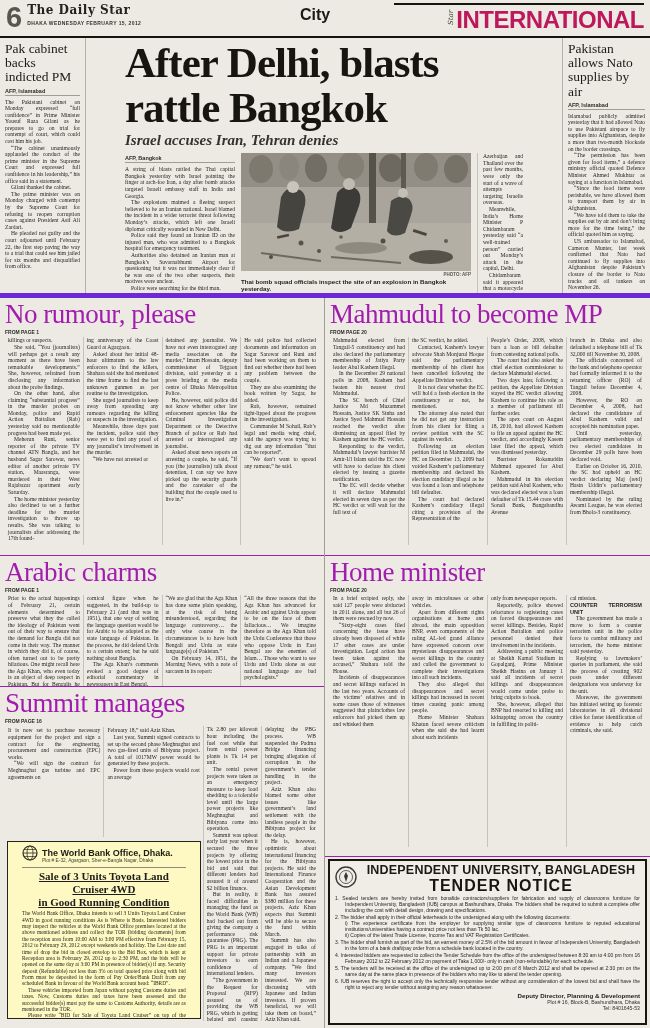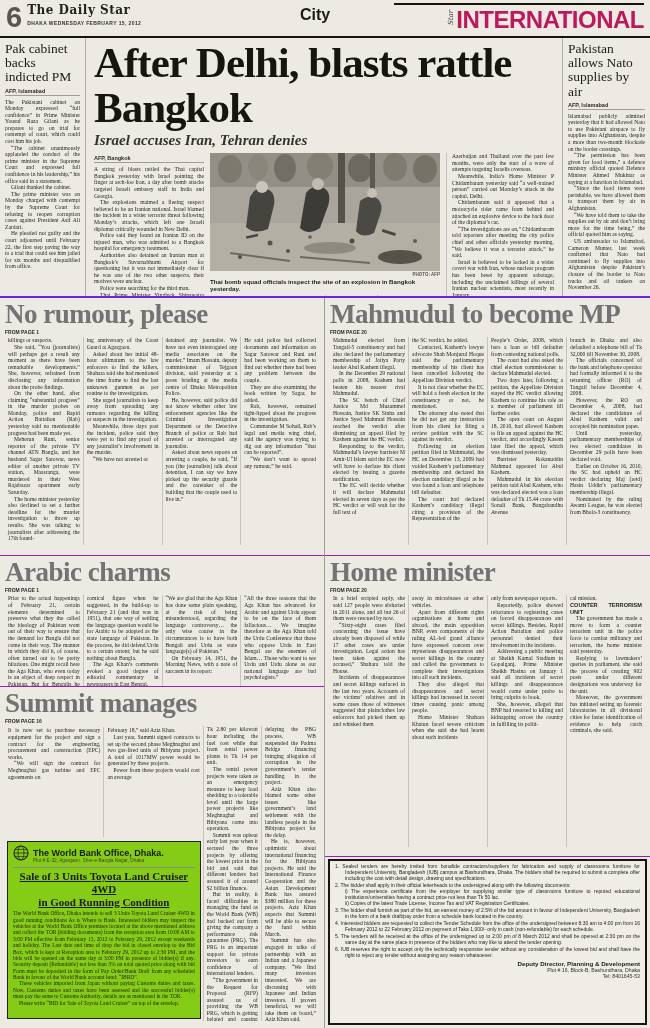--- a/index.html
+++ b/index.html
@@ -23,21 +23,21 @@
   .byline { font:bold 5.5px "Liberation Sans", sans-serif; color:#2c2b26; border-bottom:1px solid #a19d93; padding-bottom:1px; margin:2px 0 3px 0; }
   .frompage { font:bold 5px "Liberation Sans", sans-serif; color:#2c2b26; margin:1px 0 2px 0; }
   .para { font-size:5.6px; line-height:1.18; text-align:justify; text-indent:6px; color:#262520; }
   .para:first-child { text-indent:0; }
   .para-strong { font-weight:bold; font-family:"Liberation Sans", sans-serif; text-indent:0; }
   .cols { display:flex; }
   .cols .col { flex:1; overflow:hidden; padding:0 3px; }
   .cols .col + .col { border-left:1px solid #c6c3ba; }
   .body-col { overflow:hidden; }
   
-  .band1 { height:260px; display:flex; border-bottom:2px solid #6d28d9; }
+  .band1 { height:260px; display:flex; border-bottom:5px solid #6d28d9;gap:31px; }
   .b1-side { width:86px; padding:4px 5px; overflow:hidden; }
   .b1-left { border-right:1px solid #b3b0a7; }
   .b1-right { border-left:1px solid #b3b0a7; width:88px; }
   .side-head { font-family:"Liberation Serif", serif; font-weight:normal; font-size:13.5px; line-height:1.05; margin-bottom:3px; color:#1b1a16; }
   .b1-center { flex:1; padding:2px 8px; overflow:hidden; }
   .main-head { font-family:"Liberation Serif", serif; font-weight:bold; font-size:43px; letter-spacing:-1px; line-height:1.05; color:#16150f; }
   .sub-head { font-family:"Liberation Serif", serif; font-style:italic; font-weight:bold; font-size:15px; color:#33322c; margin:2px 0 4px 0; }
   .main-body { display:flex; gap:6px; height:186px; }
   .mb-colA { width:110px; overflow:hidden; }
   .mb-mid { width:230px; display:flex; flex-direction:column; }
@@ -46,38 +46,38 @@
   .photo-credit { font:bold 4.5px "Liberation Sans", sans-serif; color:#57544c; text-align:right; margin-top:1px; }
   .caption { font:bold 6.2px "Liberation Sans", sans-serif; color:#1d1c17; margin:1px 0 3px 0; }
   .mb-bottom { flex:1; overflow:hidden; }
   .mb-colC { flex:1; overflow:hidden; border-left:1px solid #c6c3ba; padding-left:5px; }
   
   .lower { height:730px; display:flex; }
   .lcol { width:325px; border-right:1px solid #a09d94; }
   .rcol { flex:1; }
   .sec { padding:2px 5px 0 5px; overflow:hidden; }
   .sec + .sec { border-top:1px solid #a21caf; }
-  .sec-head { font-family:"Liberation Serif", serif; font-weight:bold; font-size:27px; letter-spacing:-0.5px; color:#737373; line-height:1.05; }
+  .sec-head { font-family:"Liberation Serif", serif; font-weight:normal; font-size:27px; letter-spacing:-0.5px; color:#a21caf; line-height:1.05; }
   #sec-no-rumour { height:257px; }
   #sec-arabic { height:131px; }
   #sec-summit { height:342px; }
   #sec-mahmudul { height:257px; }
   #sec-home { height:301px; }
   #sec-tender { height:172px; padding:2px 3px 3px 3px; }
   .sec .cols { margin-top:1px; }
   #sec-no-rumour .cols, #sec-mahmudul .cols { height:208px; }
   #sec-arabic .cols { height:92px; }
   #sec-home .cols { height:252px; }
   
   .summit-body { display:flex; height:295px; }
   .summit-left { width:63%; display:flex; flex-direction:column; }
   .summit-left .cols { height:110px; }
   .summit-col { width:18.5%; overflow:hidden; padding:0 3px; border-left:1px solid #c6c3ba; }
   
-  .wb-ad { border:1.5px solid #23221c; background:#84cc16; margin:4px 2px 2px 2px; flex:1; padding:3px 5px; overflow:hidden; }
+  .wb-ad { border:1.5px solid #23221c; background:#fef9c3; margin:4px 2px 2px 2px; flex:1; padding:3px 14px; overflow:hidden; }
   .wb-hdr { display:flex; gap:4px; align-items:center; border-bottom:1px solid #8f8c83; padding-bottom:2px; }
   .wb-org { font:bold 9px "Liberation Sans", sans-serif; color:#1c1b16; }
   .wb-addr { font:4.8px "Liberation Sans", sans-serif; color:#45443d; }
   .wb-title { text-align:center; font-family:"Liberation Serif", serif; font-weight:bold; font-size:11px; text-decoration:underline; margin:2px 0; line-height:1.15; }
   .wb-body .para { font-size:5.4px; }
   
   .tn-box { border:2px solid #17160f; height:100%; background:#efede6; padding:2px 5px; overflow:hidden; }
   .tn-hdr { display:flex; gap:5px; align-items:center; }
   .tn-hdr-text { flex:1; text-align:center; }
   .tn-org { font:bold 12.5px "Liberation Sans", sans-serif; letter-spacing:.2px; color:#1a1914; }
@@ -392,20 +392,33 @@
               <p class="para para-strong">COUNTER TERRORISM UNIT</p>
               <p class="para">The government has made a move to form a counter terrorism unit in the police force to combat militancy and terrorism, the home minister said yesterday.</p>
               <p class="para">Replying to lawmakers’ queries in parliament, she said the process of creating 902 posts under different designations was underway for the unit.</p>
               <p class="para">Moreover, the government has initiated setting up forensic laboratories in all divisional cities for faster identification of evidence to help catch criminals, she said.</p>
             </div>
         </div>
       </section>
 
       <section class="sec" id="sec-tender">
         <div class="tn-box">
+          <div class="tn-hdr">
+            <span>
+              <svg width="22" height="22" viewBox="0 0 22 22" xmlns="http://www.w3.org/2000/svg">
+                <circle cx="11" cy="11" r="10" fill="none" stroke="#3a3934" stroke-width="1.4"></circle>
+                <circle cx="11" cy="11" r="6.5" fill="none" stroke="#3a3934" stroke-width="0.8"></circle>
+                <path d="M11 6 l2 4 -2 6 -2 -6 z" fill="#3a3934"></path>
+              </svg>
+            </span>
+            <div class="tn-hdr-text">
+              <div class="tn-org">INDEPENDENT UNIVERSITY, BANGLADESH</div>
+              <div class="tn-notice">TENDER NOTICE</div>
+            </div>
+          </div>
           <div class="tn-list">
               <p class="para">1.  Sealed tenders are hereby invited from bonafide contractors/suppliers for fabrication and supply of classrooms furniture for Independent University, Bangladesh (IUB) campus at Bashundhara, Dhaka. The bidders shall be required to submit a complete offer including the cost with detail design, drawing and specifications.</p>
               <p class="para">2.  The bidder shall apply in their official letterheads to the undersigned along with the following documents:
       i)  The experience certificate from the employer for supplying similar type of classrooms furniture to reputed educational institutions/universities having a contract price not less than Tk 50 lac.
       ii) Copies of the latest Trade License, Income Tax and VAT Registration Certificates.</p>
               <p class="para">3.  The bidder shall furnish as part of the bid, an earnest money of 2.5% of the bid amount in favour of Independent University, Bangladesh in the form of a bank draft/pay order from a schedule bank located in the country.</p>
               <p class="para">4.  Interested bidders are requested to collect the Tender Schedule from the office of the undersigned between 8:30 am to 4:00 pm from 16 February 2012 to 22 February 2012 on payment of Taka 1,000/- only in cash (non-refundable) for each schedule.</p>
               <p class="para">5.  The tenders will be received at the office of the undersigned up to 2:00 pm of 8 March 2012 and shall be opened at 2:30 pm on the same day at the same place in presence of the bidders who may like to attend the tender opening.</p>
               <p class="para">6.  IUB reserves the right to accept only the technically responsive tender without any consideration of the lowest bid and shall have the right to reject any tender without assigning any reason whatsoever.</p>
             </div>

